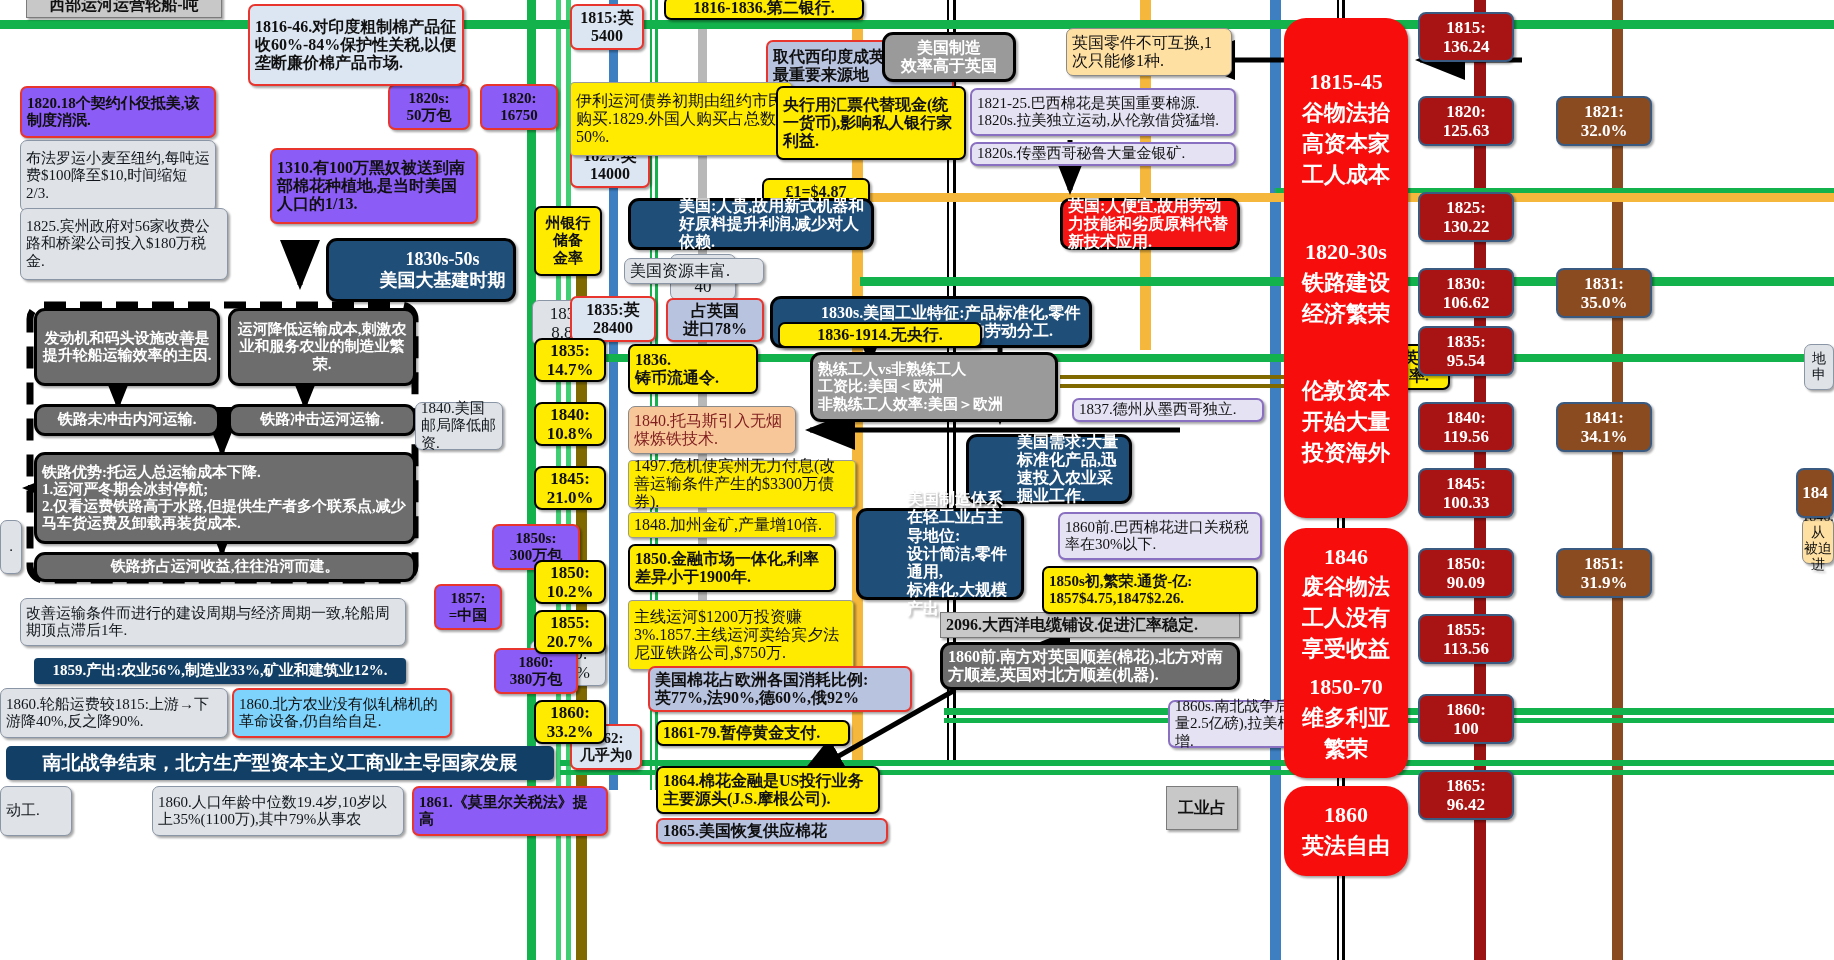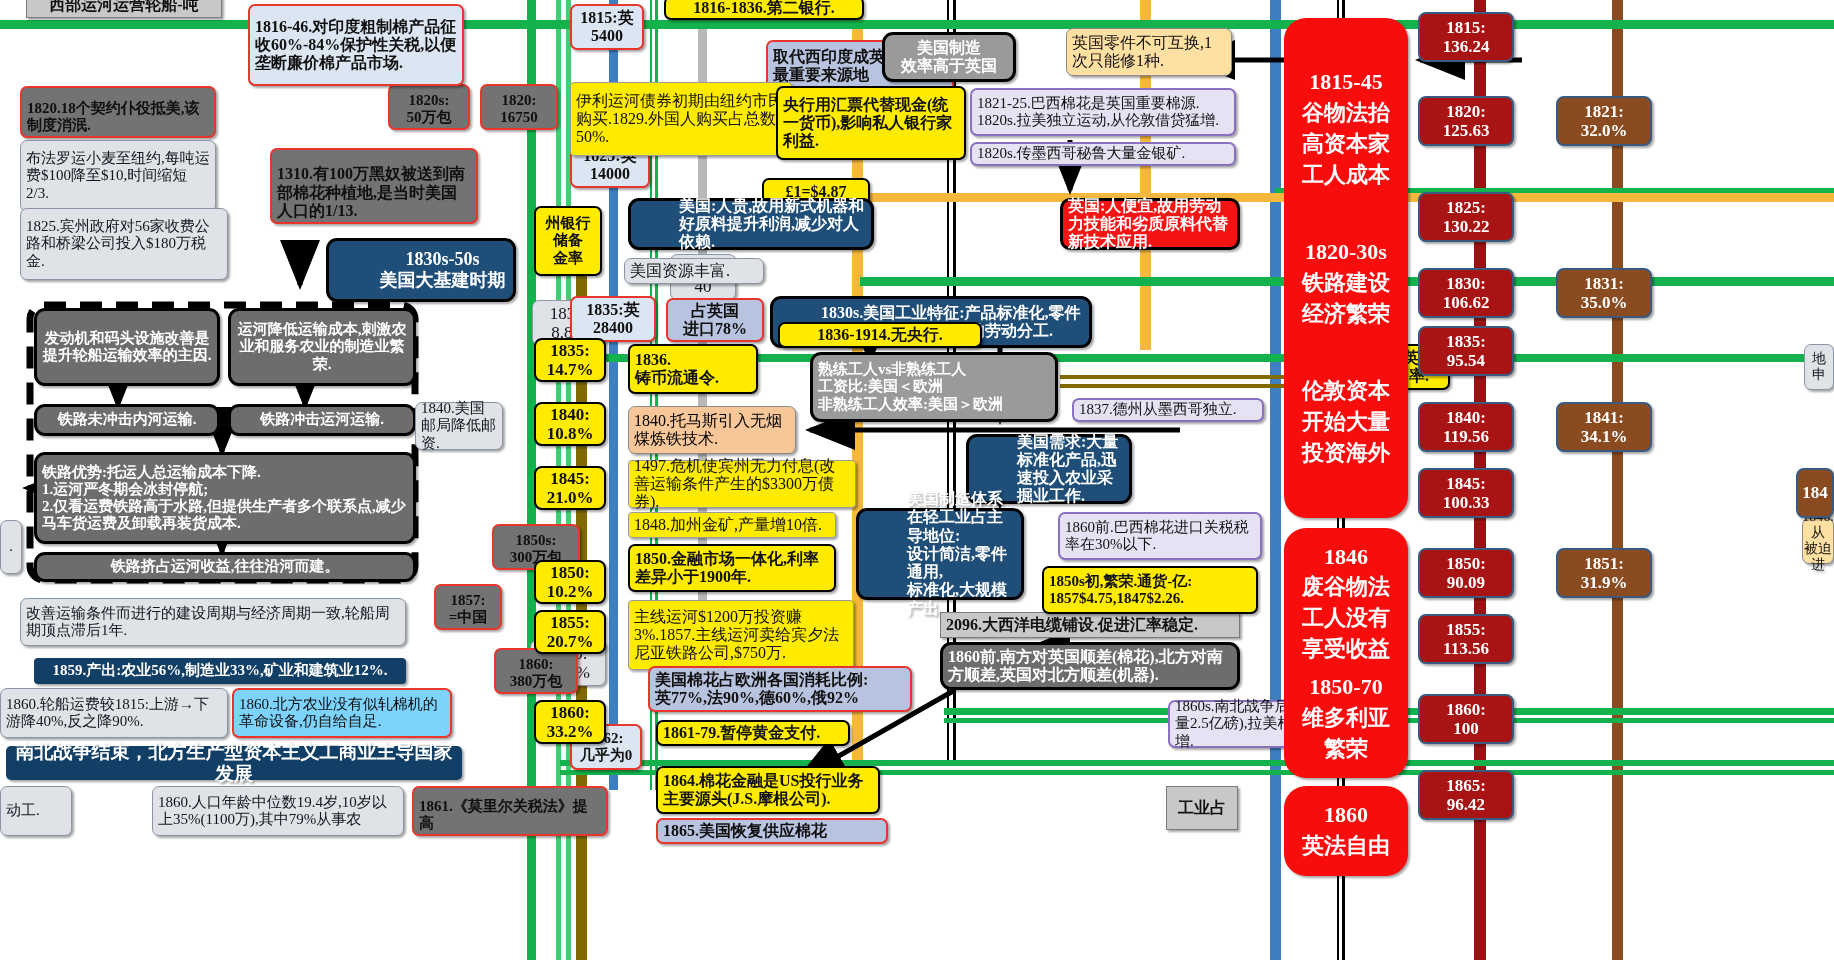--- a/index.html
+++ b/index.html
@@ -21,35 +21,35 @@
   .v-white{background:#fff;}
 
   
   .bx{position:absolute;box-sizing:border-box;display:flex;
       align-items:center;justify-content:center;text-align:center;
       line-height:1.14;padding:2px 5px;}
   .bx span{display:block;}
 
   
   .t-lblue   {background:#dce6f2;border:2.5px solid #e8352e;border-radius:7px;color:#101010;font-weight:bold;}
-  .t-green   {background:#737373;border:2.5px solid #e8352e;border-radius:7px;color:#101010;font-weight:bold;align-items:flex-end;}
+  .t-green   {background:#8b5cf6;border:2.5px solid #e8352e;border-radius:7px;color:#101010;font-weight:bold;}
   .t-gray    {background:#dfe2e6;border:1.6px solid #8a96a5;border-radius:7px;color:#10161c;}
   .t-grayd   {background:#6d6d6d;border:3.5px solid #000;border-radius:11px;color:#fff;font-weight:bold;}
   .t-grayd2  {background:#9a9a9a;border:3.5px solid #000;border-radius:11px;color:#fff;font-weight:bold;}
   .t-graylt  {background:#c8c8c8;border:1.4px solid #7b7b7b;color:#111;font-weight:bold;}
   .t-navy    {background:#1f4e79;border:3.5px solid #000;border-radius:11px;color:#fff;font-weight:bold;padding-left:48px;}
   .t-navyb   {background:#123f66;border:0;color:#fff;font-weight:bold;}
   .t-yellow  {background:#ffeb00;border:2.2px solid #000;border-radius:7px;color:#111;font-weight:bold;}
   .t-yellows {background:#ffeb00;border:1.5px solid #9a9a9a;border-radius:4px;color:#111;}
   .t-olive   {background:#ffeb00;border:2.4px solid #000;border-radius:8px;color:#111;font-weight:bold;}
   .t-peri    {background:#b8c3e0;border:2.5px solid #e8352e;border-radius:7px;color:#101010;font-weight:bold;}
   .t-lav     {background:#e4e2f3;border:2px solid #8a70c0;border-radius:7px;color:#111;}
   .t-red     {background:#f51414;border:3.5px solid #000;border-radius:10px;color:#fff;font-weight:bold;}
   .t-redban  {background:#f80d0d;border-radius:22px;color:#fff;font-weight:bold;}
-  .t-orangeb {background:#f7c79a;border:1.8px solid #8a8a8a;border-radius:7px;color:#000000;}
+  .t-orangeb {background:#f7c79a;border:1.8px solid #8a8a8a;border-radius:7px;color:#7f1d1d;}
   .t-tan     {background:#ffe0a3;border:1.8px solid #8a8a8a;border-radius:7px;color:#111;}
   .t-dkred   {background:#a81414;border:2px solid #3b5a80;border-radius:8px;color:#fff;font-weight:bold;}
   .t-brown   {background:#8a4b20;border:2px solid #3b5a80;border-radius:8px;color:#fff;font-weight:bold;}
   .t-redout  {background:#7dd3fc;border:2.5px solid #e8352e;border-radius:7px;color:#101010;}.fs14{font-size:14px}.fs15{font-size:15px}
   .fs16{font-size:16px}.fs17{font-size:17px}.fs18{font-size:18px}.fs22{font-size:22px}
   .al{justify-content:flex-start;text-align:left;}
   .sh{filter:drop-shadow(2px 2px 1px rgba(0,0,0,.35));}
   svg.arrows{position:absolute;left:0;top:0;width:1834px;height:960px;pointer-events:none;}
 </style>
 </head>
@@ -170,21 +170,21 @@
   </div>
 
   <div class="bx t-gray fs15 al sh" style="left:0px;top:688px;width:228px;height:50px">
     <span>1860.轮船运费较1815:上游→下游降40%,反之降90%.</span>
   </div>
 
   <div class="bx t-redout fs15 al sh" style="left:232px;top:688px;width:220px;height:50px">
     <span>1860.北方农业没有似轧棉机的革命设备,仍自给自足.</span>
   </div>
 
-  <div class="bx t-navyb fs19 sh" style="left:6px;top:746px;width:456px;height:34px;border-radius:5px;font-size:19px">
+  <div class="bx t-navyb fs19 sh" style="left:6px;top:746px;width:548px;height:34px;border-radius:5px;font-size:19px">
     <span>南北战争结束，北方生产型资本主义工商业主导国家发展</span>
   </div>
 
   <div class="bx t-gray fs15 al sh" style="left:152px;top:786px;width:252px;height:50px">
     <span>1860.人口年龄中位数19.4岁,10岁以上35%(1100万),其中79%从事农</span>
   </div>
 
   <div class="bx t-gray fs15 al sh" style="left:0px;top:786px;width:72px;height:50px">
     <span>动工.</span>
   </div>

